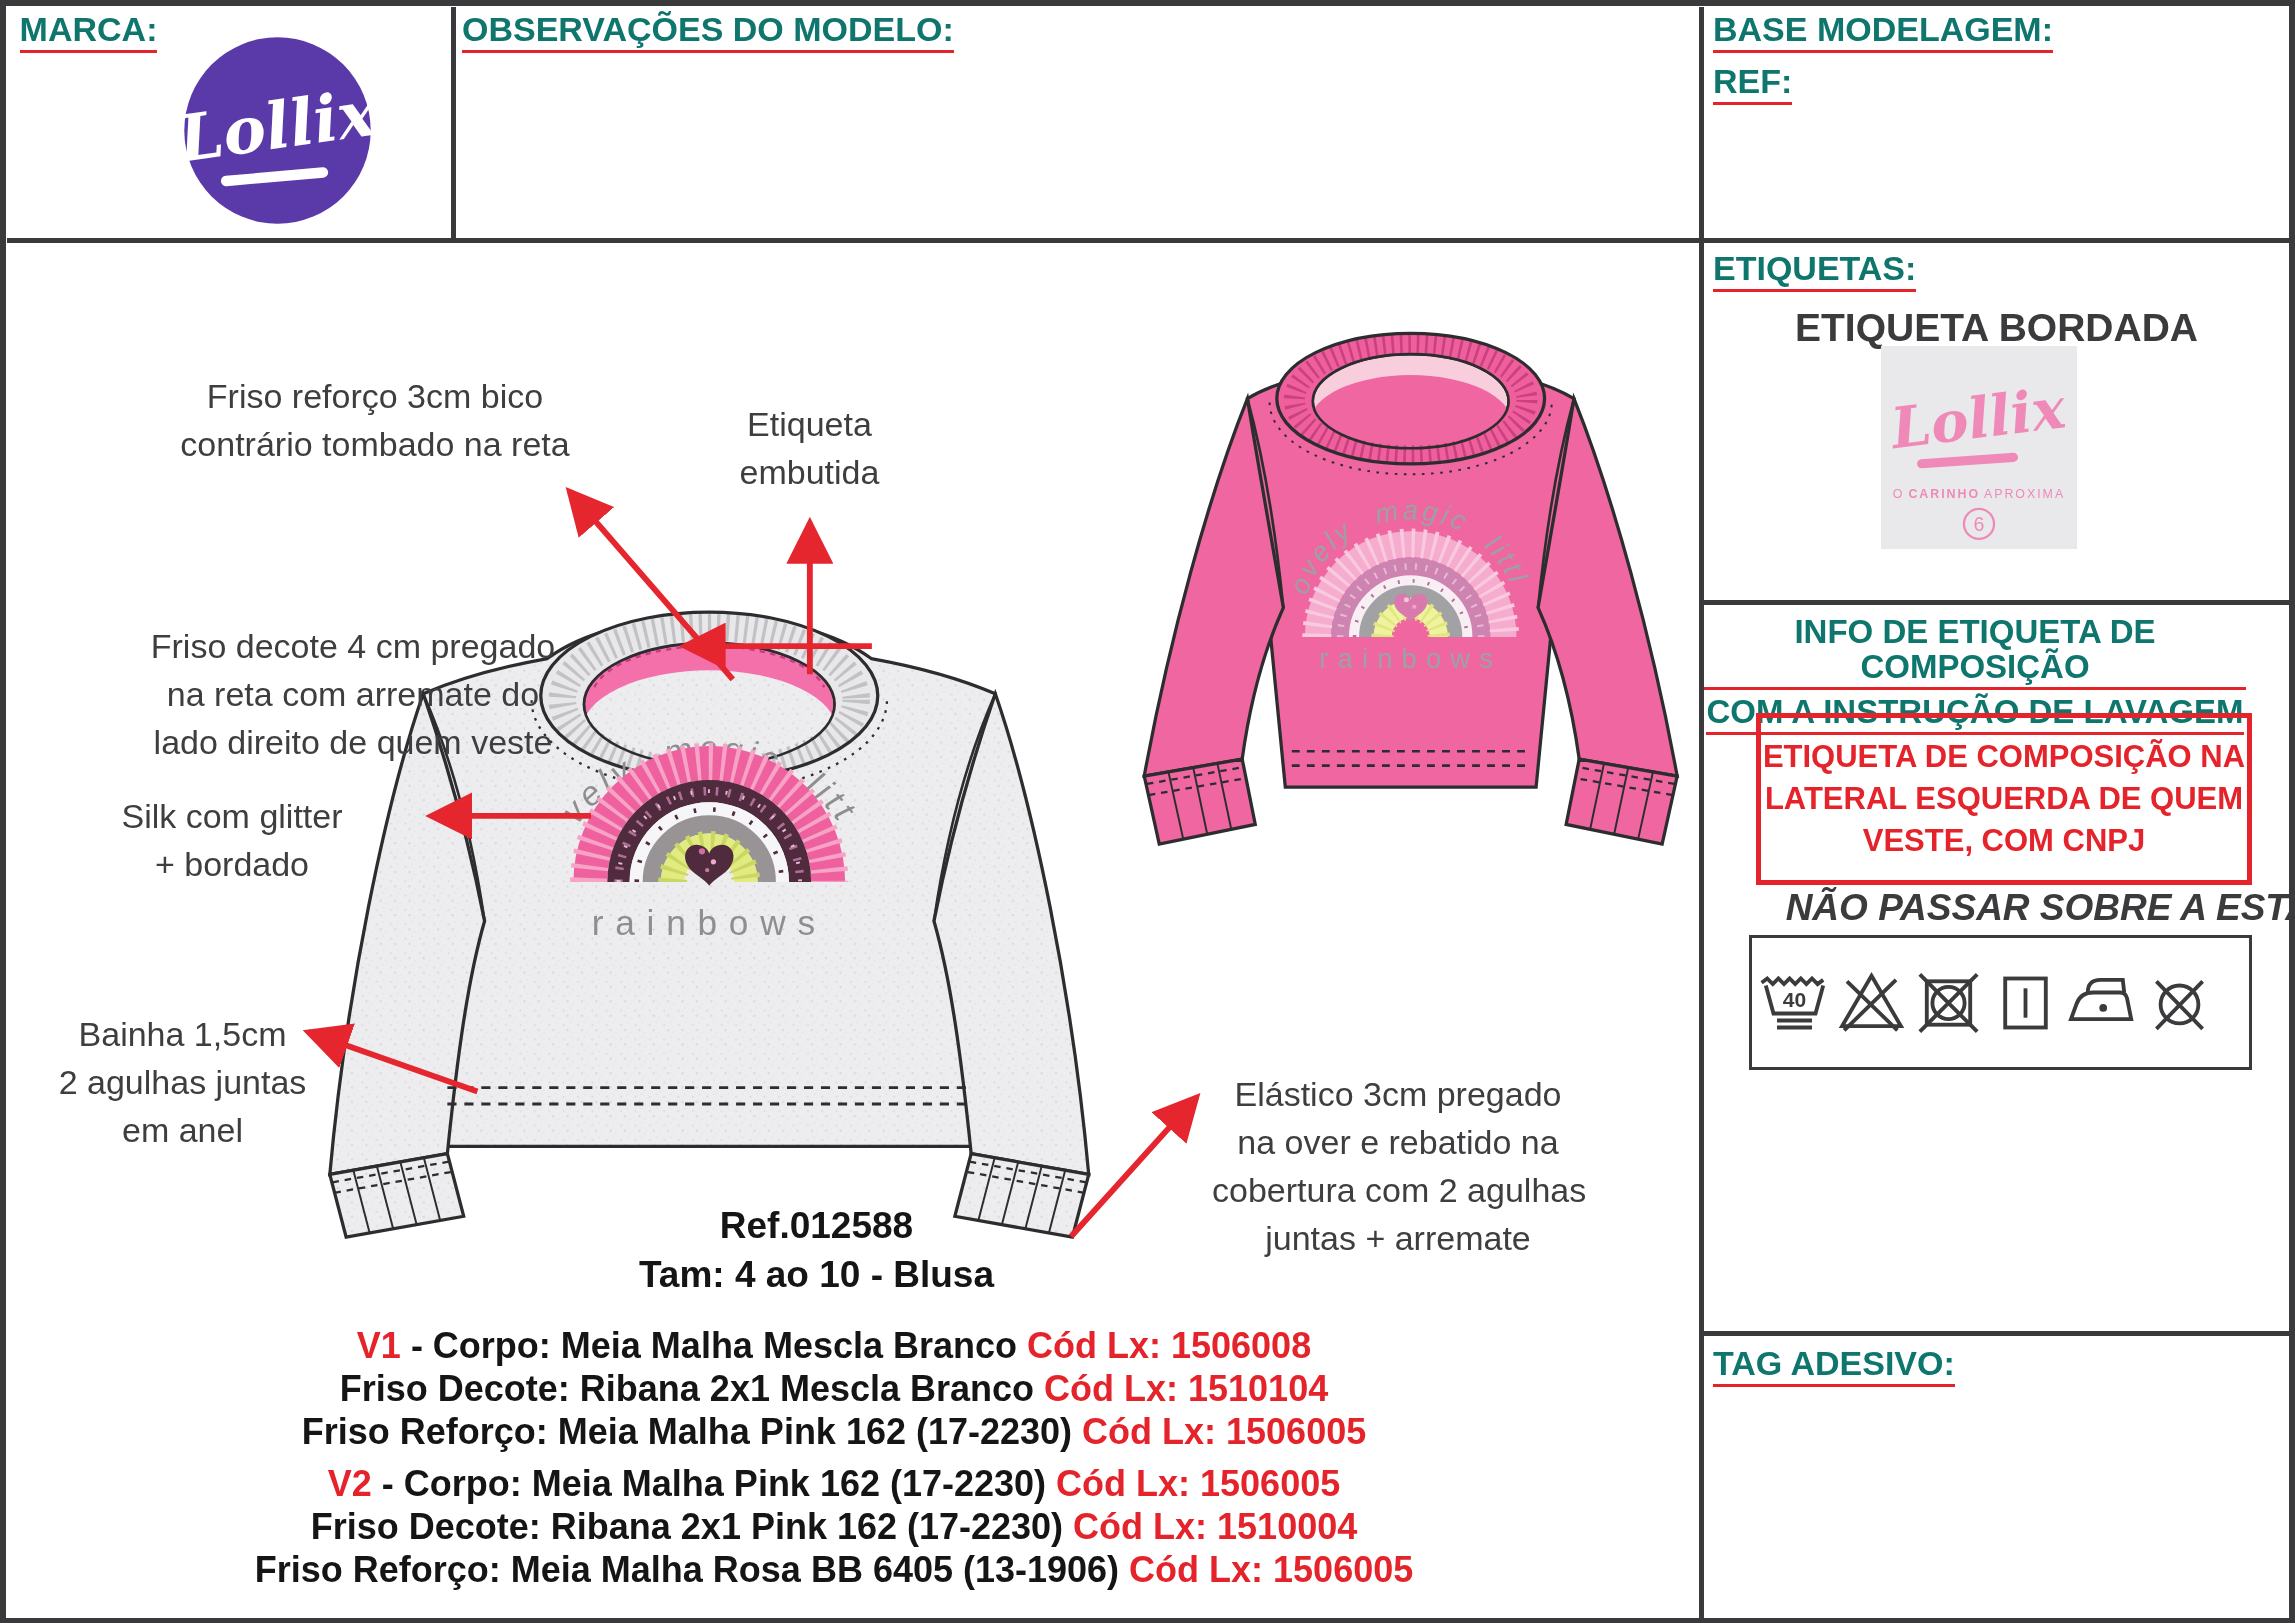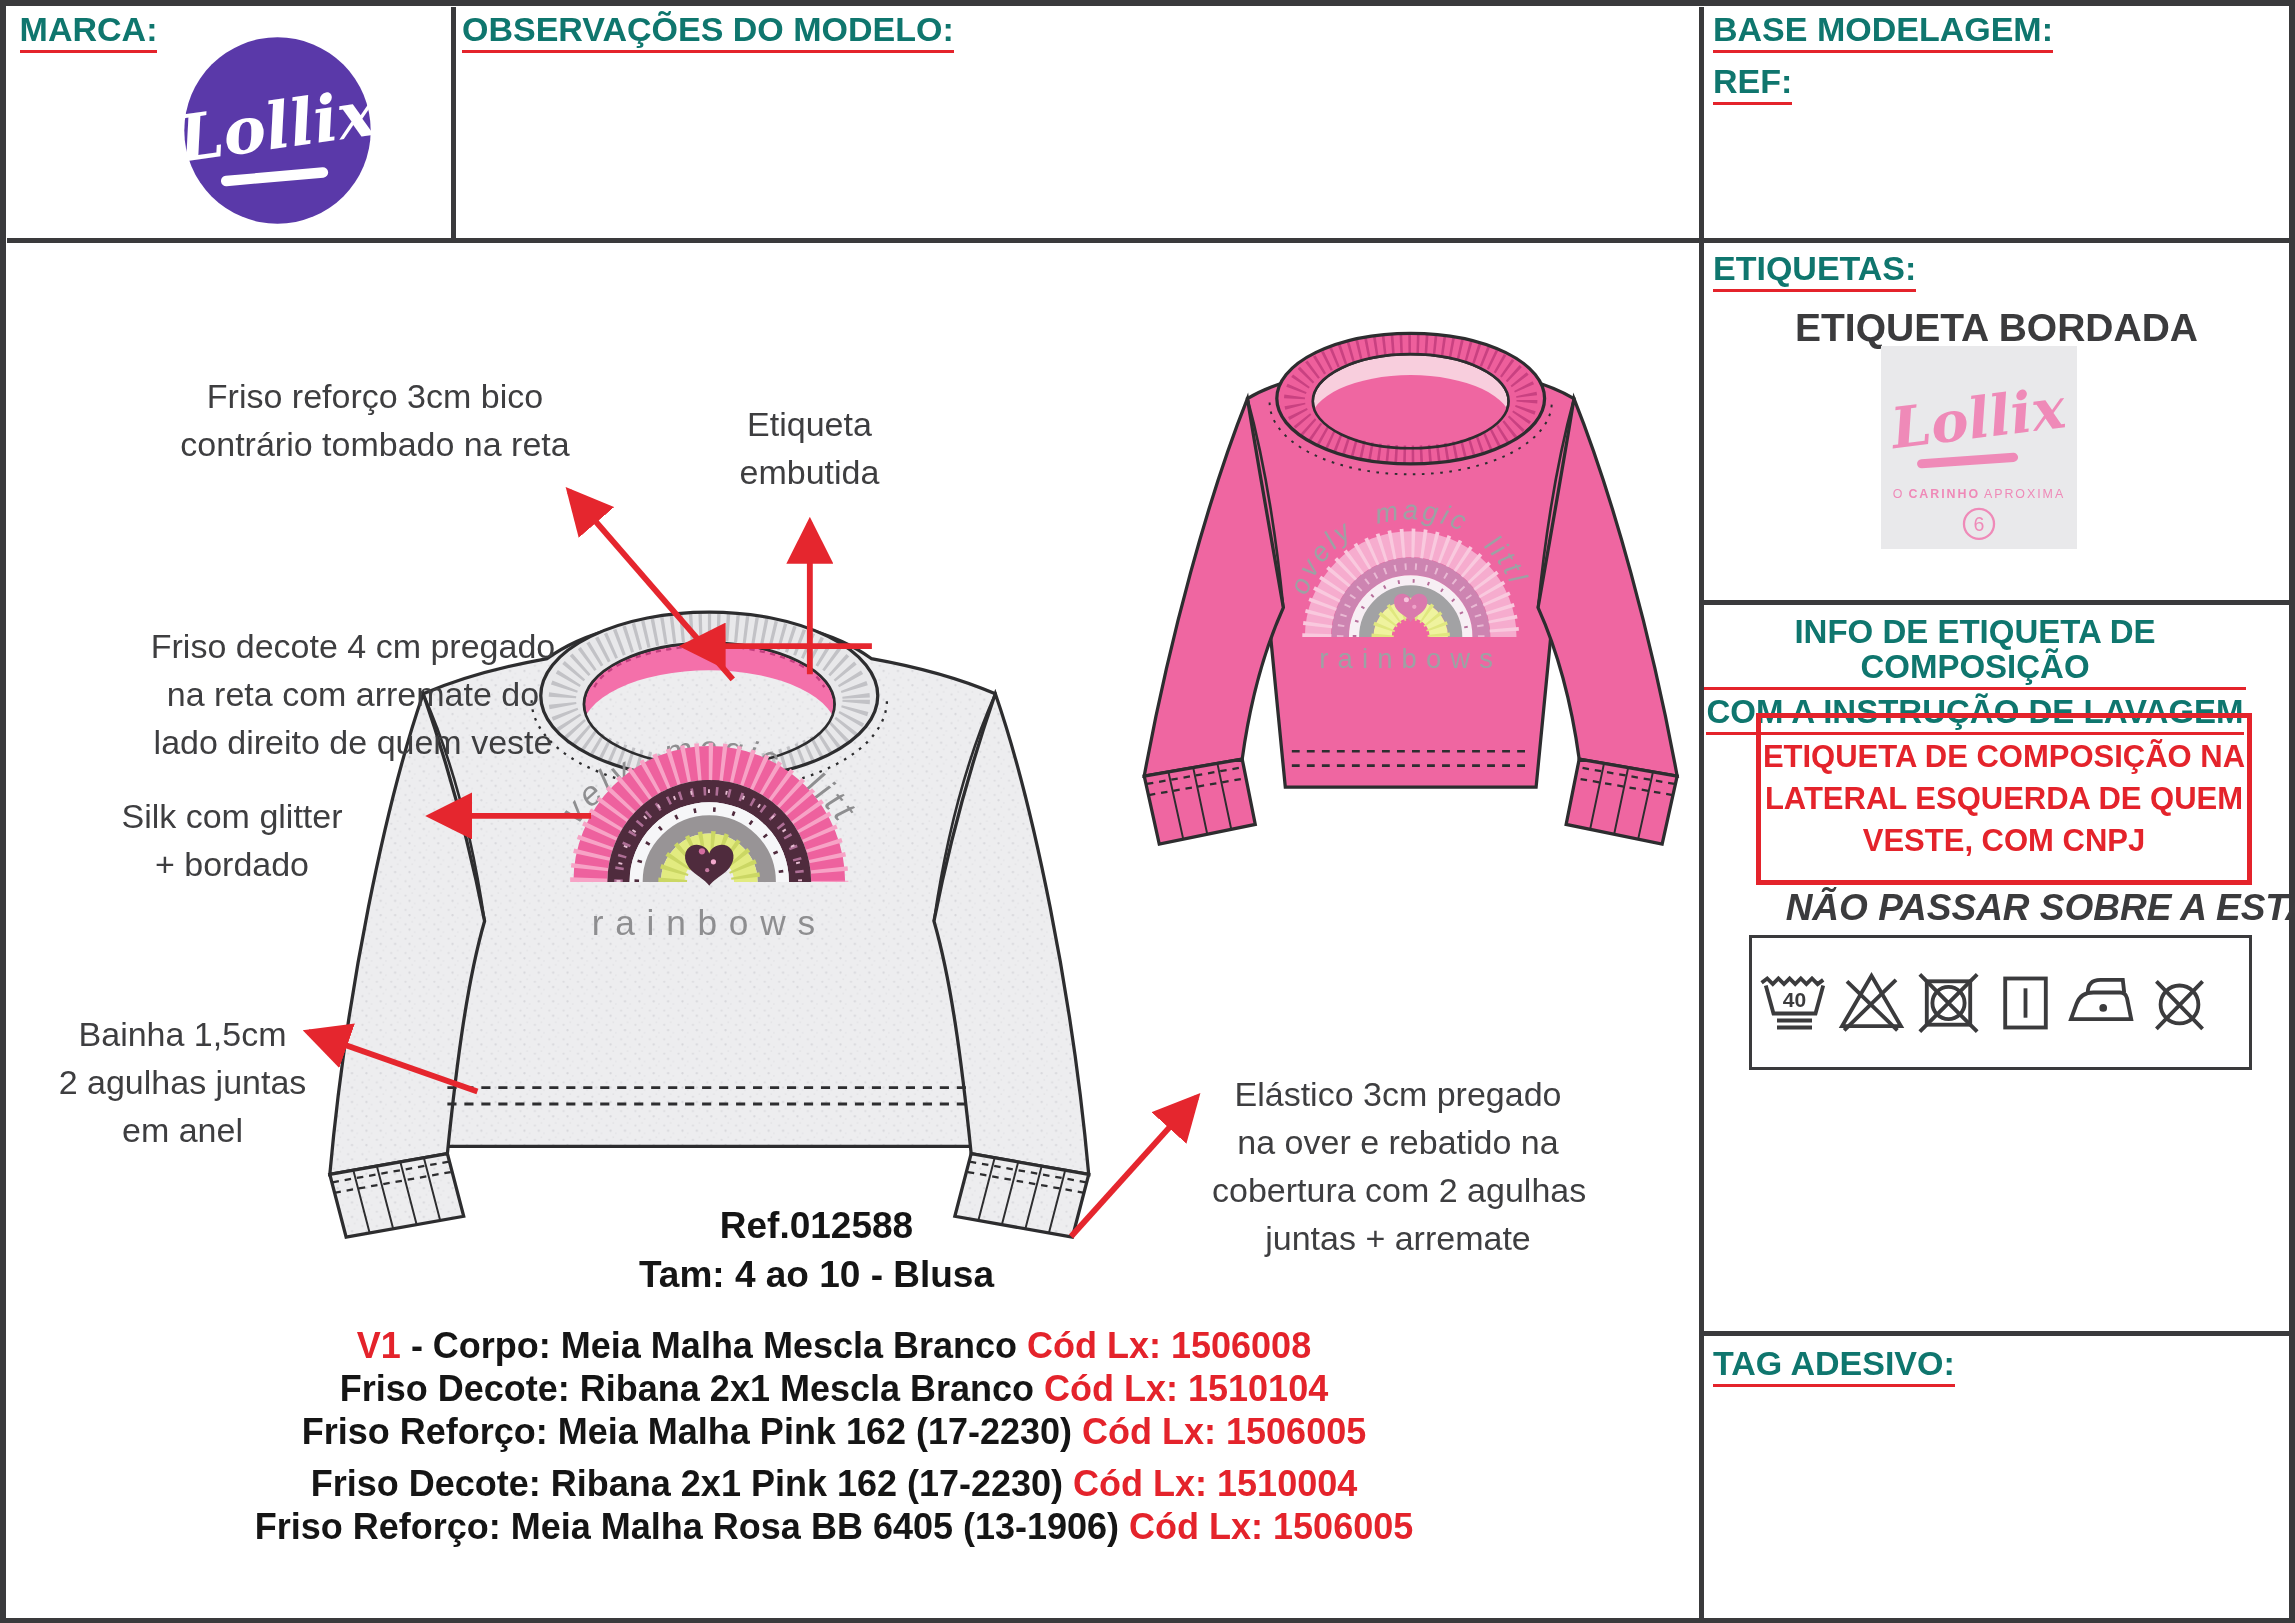--- a/index.html
+++ b/index.html
@@ -307,19 +307,20 @@
 
   <div class="spec">
     <div class="ref">Ref.012588</div>
     <div class="tam">Tam: 4 ao 10 - Blusa</div>
     <div class="v1block">
       <div class="row"><span class="red">V1</span><span> - Corpo: Meia Malha Mescla Branco </span><span class="red">Cód Lx: 1506008</span></div>
       <div class="row"><span class="red"></span><span>Friso Decote: Ribana 2x1 Mescla Branco </span><span class="red">Cód Lx: 1510104</span></div>
       <div class="row"><span class="red"></span><span>Friso Reforço: Meia Malha Pink 162 (17-2230) </span><span class="red">Cód Lx: 1506005</span></div>
     </div>
     <div class="v2block">
+      <div class="row"><span class="red">V2</span><span> - Corpo: Meia Malha Pink 162 (17-2230) </span><span class="red">Cód Lx: 1506005</span></div>
       <div class="row"><span class="red"></span><span>Friso Decote: Ribana 2x1 Pink 162 (17-2230) </span><span class="red">Cód Lx: 1510004</span></div>
       <div class="row"><span class="red"></span><span>Friso Reforço: Meia Malha Rosa BB 6405 (13-1906) </span><span class="red">Cód Lx: 1506005</span></div>
     </div>
   </div>
 
 </div>
 
 
 </body></html>

